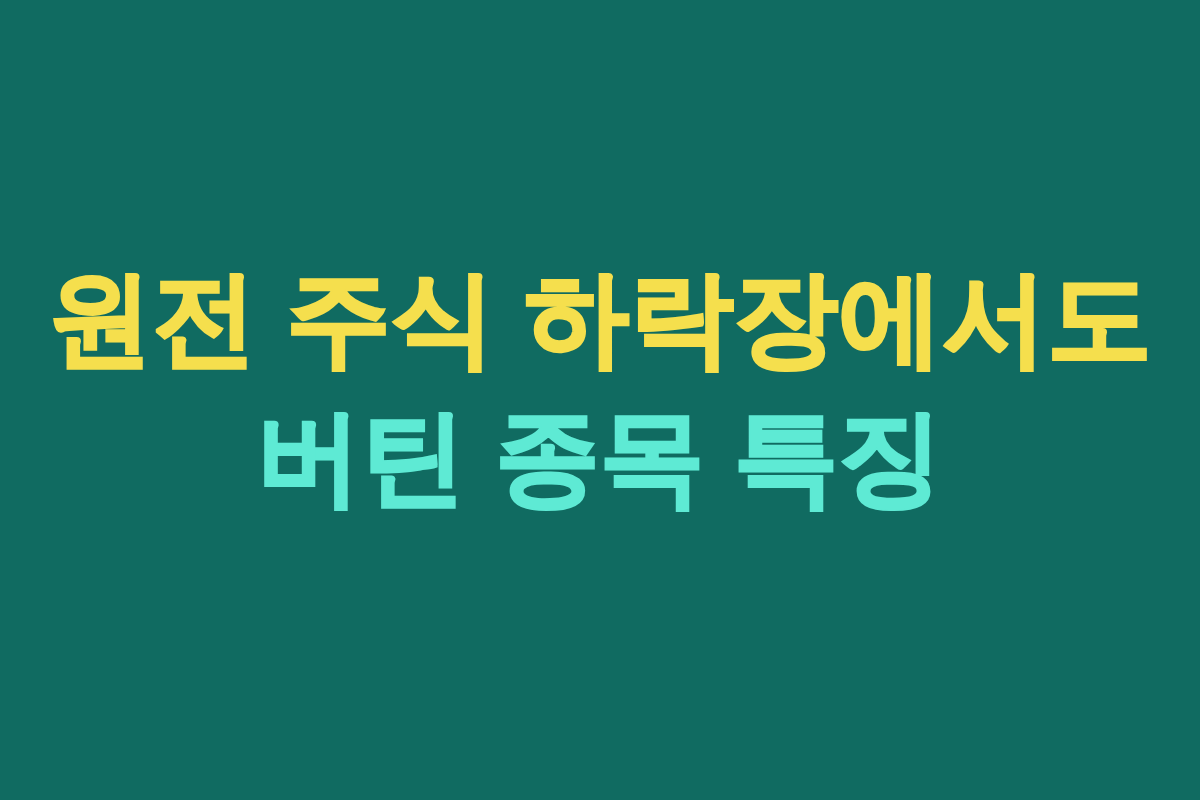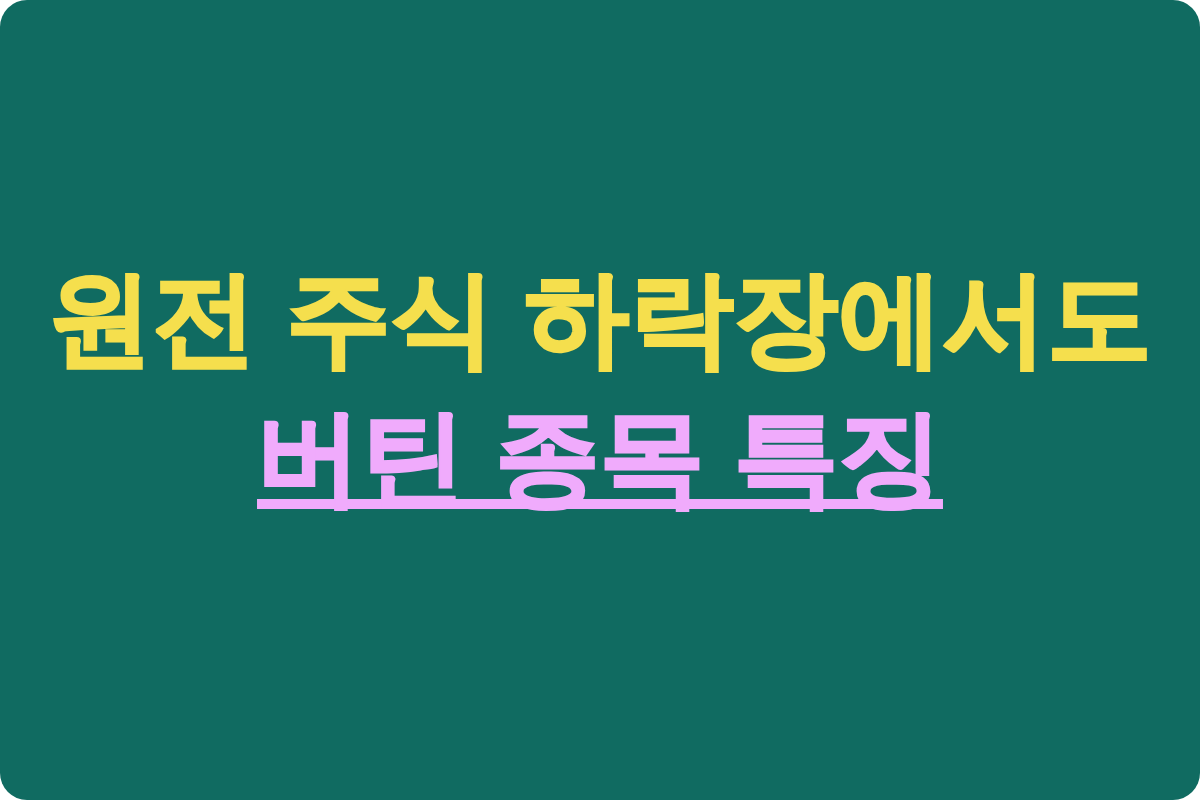--- a/index.html
+++ b/index.html
@@ -48,23 +48,23 @@
     text-rendering: optimizeLegibility;
   }
 
   .headline-line + .headline-line {
     margin-top: 2px;
   }
 </style>
 </head>
 <body>
 
-<div id="thumbnail-card" style="background: rgb(16, 107, 97); border-radius: 27px;">
+<div id="thumbnail-card" style="background: rgb(16, 107, 97);">
 
   <div id="headline-block">
 
     <span class="headline-line" style="color: rgb(245, 223, 77);">원전 주식 하락장에서도</span>
 
-    <span class="headline-line" style="color: #f0abfc; text-decoration: underline;">버틴 종목 특징</span>
+    <span class="headline-line" style="color: #5eead4;">버틴 종목 특징</span>
 
   </div>
 
 </div>
 
 </body></html>

